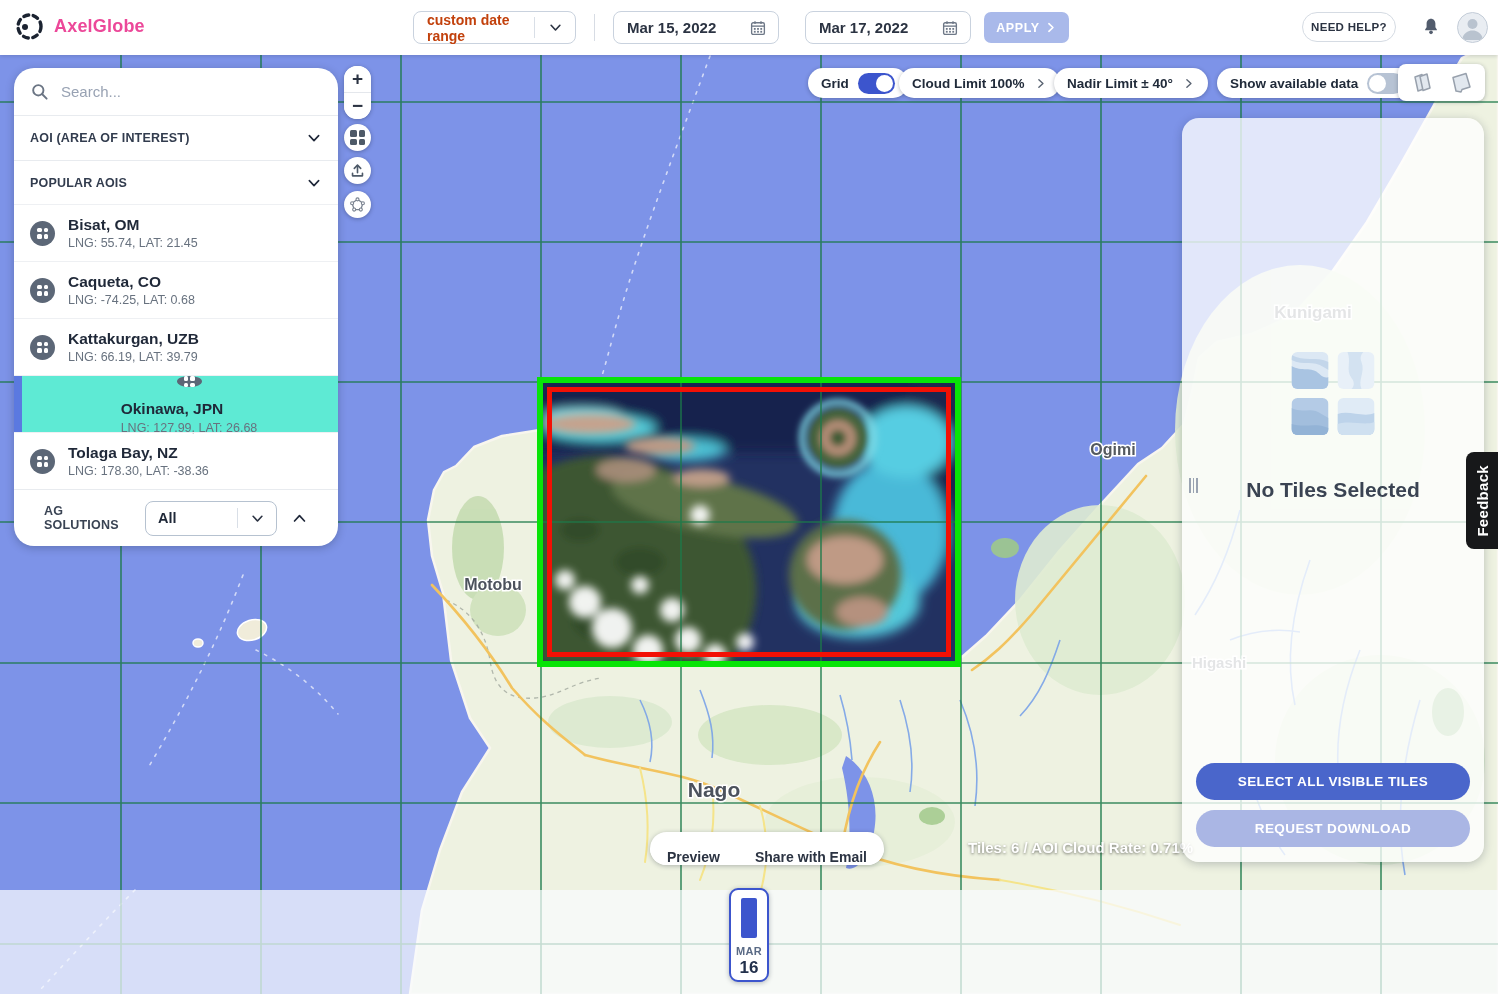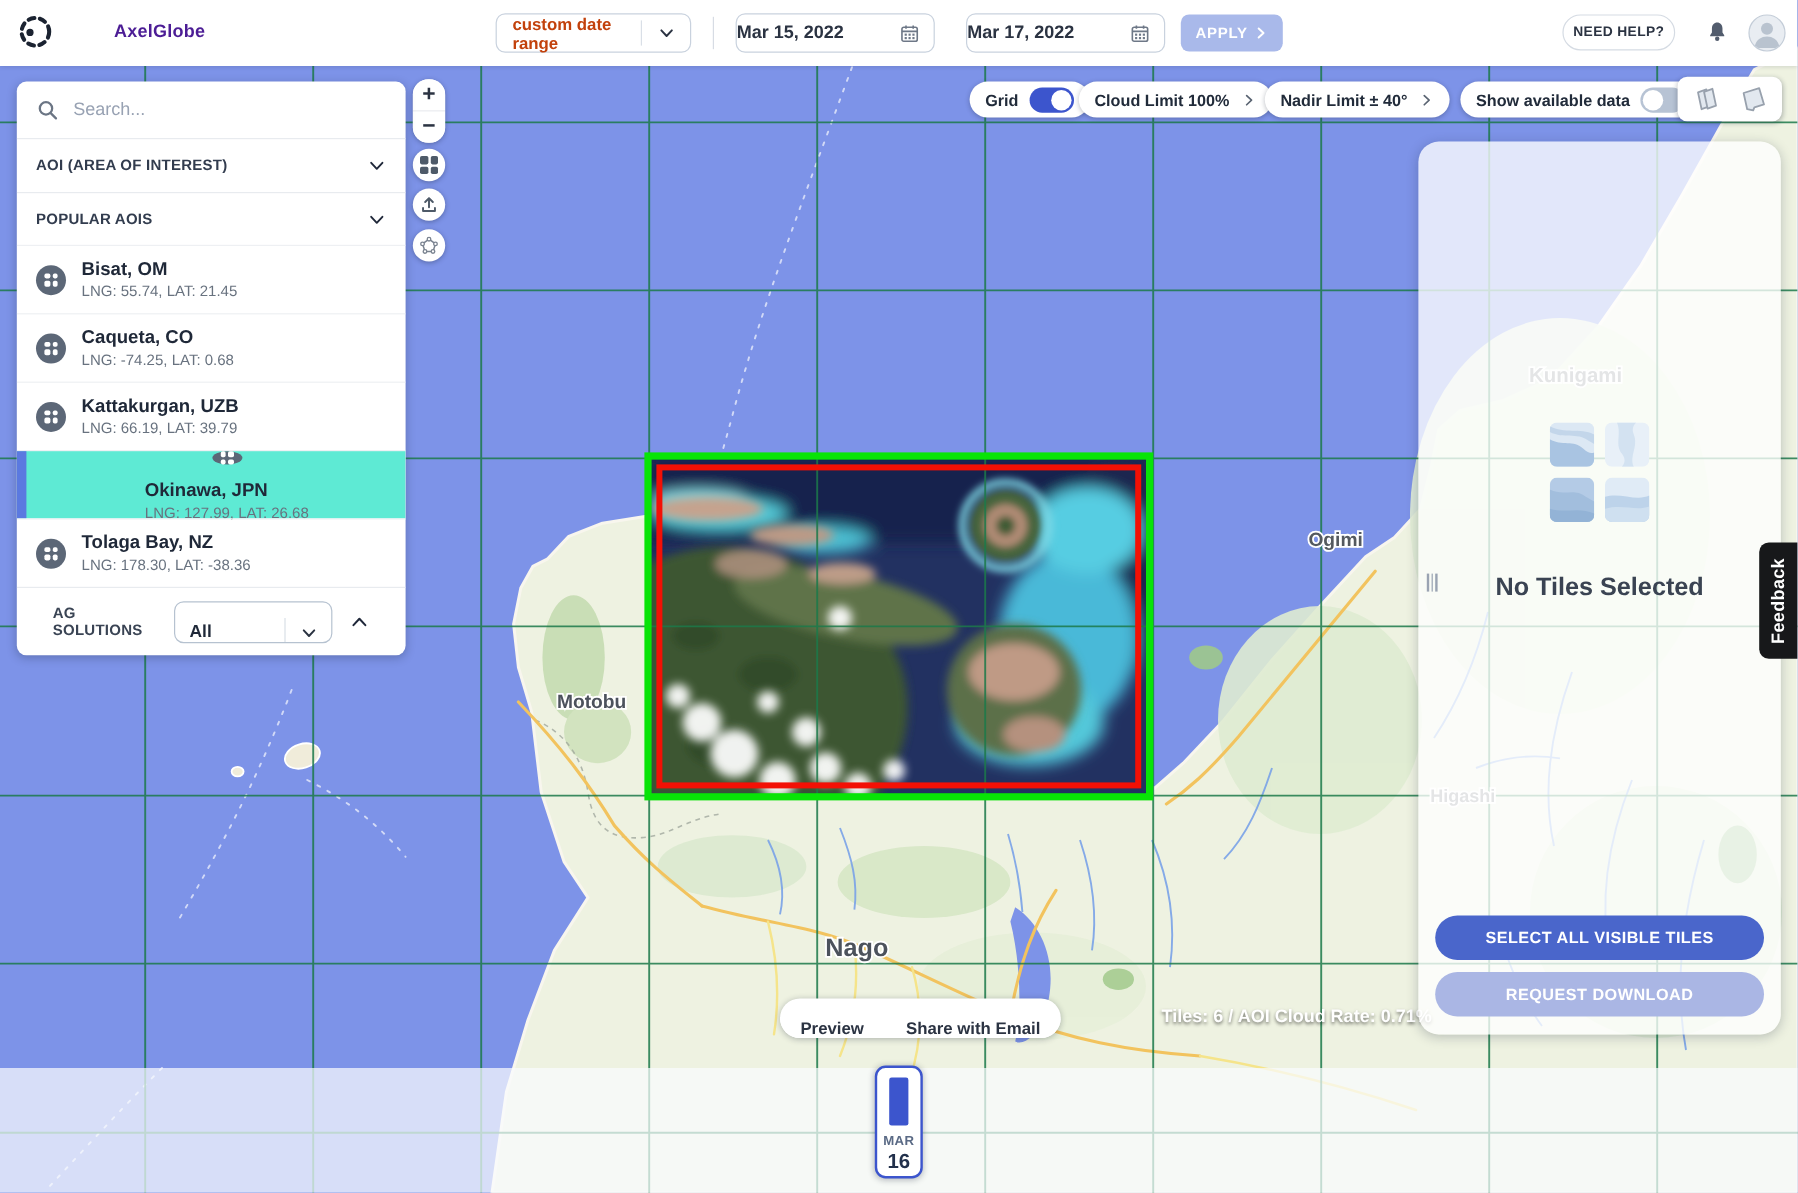--- a/index.html
+++ b/index.html
@@ -3,52 +3,52 @@
 <meta charset="utf-8">
 <style>
   * { margin:0; padding:0; box-sizing:border-box; }
   html,body { width:1498px; height:994px; overflow:hidden; font-family:"Liberation Sans",sans-serif; background:#7d93e8; }
   body { position:relative; }
   .abs { position:absolute; }
 
   
   .header { position:absolute; left:0; top:0; width:1498px; height:55px; background:#fff; box-shadow:0 1px 4px rgba(20,30,50,.18); z-index:50; }
   .logo { position:absolute; left:14px; top:11px; display:flex; align-items:center; gap:9px; }
-  .logo-text { font-size:15px; font-weight:700; color:#4c1d95; letter-spacing:.2px;margin-left:41px; }
+  .logo-text { font-size:18px; font-weight:700; color:#ec4899; letter-spacing:.2px; }
   .hdr-select { position:absolute; left:413px; top:11px; width:163px; height:33px; border:1px solid #c9d2de; border-radius:8px; display:flex; align-items:center; background:#fff; cursor:pointer; }
   .hdr-select .sel-txt { flex:1; padding-left:13px; font-size:14px; font-weight:600; color:#c2410c; }
   .hdr-select .sel-div { width:1px; height:21px; background:#d9dfe7; }
   .hdr-select .sel-chev { width:40px; display:flex; justify-content:center; }
   .hdr-vdiv { position:absolute; left:594px; top:14px; width:1px; height:27px; background:#d7dce4; }
-  .date-field { position:absolute; top:11px; width:166px; height:33px; border:1px solid #c9d2de; border-radius:8px; background:#fff; display:flex; align-items:center; padding:0 11px 0 0; cursor:pointer; }
+  .date-field { position:absolute; top:11px; width:166px; height:33px; border:1px solid #c9d2de; border-radius:8px; background:#fff; display:flex; align-items:center; padding:0 11px 0 13px; cursor:pointer; }
   .date-field .dt { flex:1; font-size:15px; font-weight:700; color:#2b3342; }
   .apply-btn { position:absolute; left:984px; top:12px; width:85px; height:31px; background:#a9b9ea; border:none; border-radius:7px; color:#fff; font-size:12.5px; font-weight:700; letter-spacing:.6px; display:flex; align-items:center; justify-content:center; gap:4px; cursor:pointer; font-family:inherit; }
   .need-help { position:absolute; left:1302px; top:12px; width:94px; height:30px; border:1px solid #d5dbe3; border-radius:15px; background:#fff; font-size:11.5px; font-weight:700; color:#2b3342; letter-spacing:.3px; display:flex; align-items:center; justify-content:center; cursor:pointer; font-family:inherit; }
   .bell { position:absolute; left:1420px; top:16px; cursor:pointer; }
   .avatar { position:absolute; left:1457px; top:12px; width:31px; height:31px; border-radius:50%; background:#e9edf2; border:1px solid #c4cdd8; overflow:hidden; cursor:pointer; }
 
   
-  .sidebar { position:absolute; left:14px; top:68px; width:324px; background:#fff; border-radius:8px; box-shadow:0 2px 8px rgba(25,35,55,.28); z-index:40; overflow:hidden; }
+  .sidebar { position:absolute; left:14px; top:68px; width:324px; background:#fff; border-radius:20px; box-shadow:0 2px 8px rgba(25,35,55,.28); z-index:40; overflow:hidden; }
   .srch-row { height:47px; display:flex; align-items:center; gap:12px; padding:0 16px; }
   .srch-row input { border:none; outline:none; flex:1; font-size:15px; font-family:inherit; color:#2a3342; }
   .srch-row input::placeholder { color:#98a2b3; }
   .sb-div { height:1px; background:#e8ebef; }
   .sec-row { height:44px; display:flex; align-items:center; justify-content:space-between; padding:0 16px; cursor:pointer; }
   .sec-row .sec-lbl { font-size:12.5px; font-weight:700; color:#323c4e; letter-spacing:.2px; }
   .aoi-item { height:57px; display:flex; align-items:center; gap:13px; padding-left:16px; border-top:1px solid #eef0f3; cursor:pointer; position:relative; }
   .aoi-item.selected { background:#5eead4; padding-left:26px;flex-direction:column; }
   .aoi-item.selected::before { content:""; position:absolute; left:0; top:0; bottom:0; width:8px; background:#5b79e0; }
   .aoi-ic { width:25px; height:25px; min-width:25px; border-radius:50%; background:#5c6777; display:flex; align-items:center; justify-content:center; }
   .tile-glyph { width:11px; height:11px; display:grid; grid-template-columns:1fr 1fr; grid-template-rows:1fr 1fr; gap:2px; }
   .tile-glyph span { background:#fff; border-radius:1.5px; }
   .aoi-name { font-size:15.5px; font-weight:700; color:#1f2838; line-height:1.15; }
   .aoi-coords { font-size:12.5px; color:#68727f; margin-top:3px; }
   .ag-row { height:57px; display:flex; align-items:center; gap:14px; padding:0 30px; border-top:1px solid #e8ebef; }
   .ag-lbl { font-size:12.5px; font-weight:700; color:#3a4454; letter-spacing:.2px; }
-  .ag-select { width:148px; height:35px; border:1px solid #b6c2d0; border-radius:8px; display:flex; align-items:flex-end; cursor:pointer; }
+  .ag-select { width:148px; height:35px; border:1px solid #b6c2d0; border-radius:8px; display:flex; align-items:center; cursor:pointer; }
   .ag-select .ag-val { flex:1; padding-left:12px; font-size:14.5px; font-weight:700; color:#1f2838; }
   .ag-select .sel-div { width:1px; height:20px; background:#d9dfe7; }
   .ag-select .sel-chev { width:38px; display:flex; justify-content:center; }
   .ag-collapse { margin-left:auto; cursor:pointer; display:flex; }
 
   
   .zoom-ctl { position:absolute; left:344px; top:66px; width:27px; background:#fff; border-radius:13px; box-shadow:0 1px 4px rgba(20,30,50,.35); z-index:30; overflow:hidden; }
   .zoom-btn { width:27px; height:26px; display:flex; align-items:center; justify-content:center; font-size:19px; font-weight:600; color:#2b3342; cursor:pointer; background:#fff; border:none; font-family:inherit; }
   .zoom-sep { height:1px; background:#e4e7ec; }
   .ctl-circle { position:absolute; left:344px; width:27px; height:27px; border-radius:50%; background:#fff; box-shadow:0 1px 4px rgba(20,30,50,.35); display:flex; align-items:center; justify-content:center; cursor:pointer; z-index:30; border:none; }

